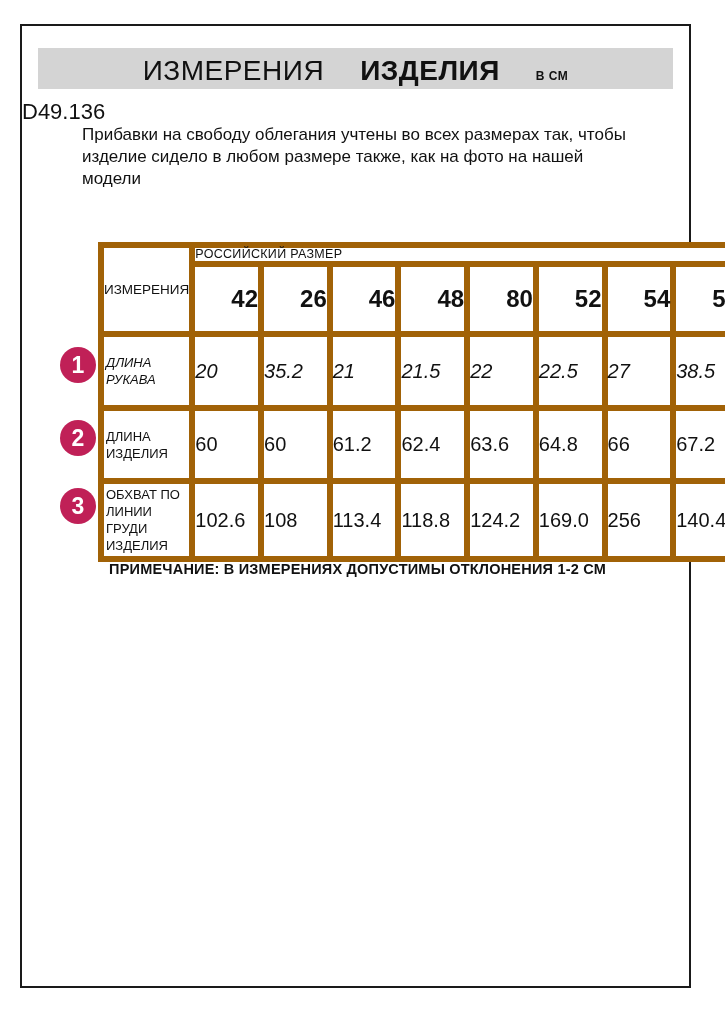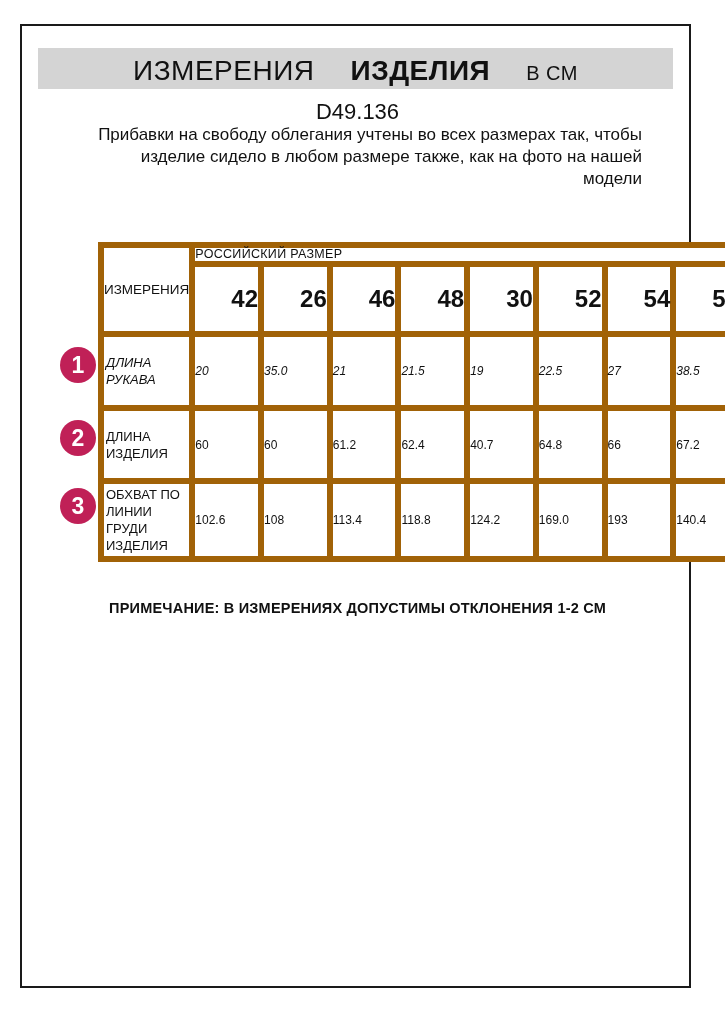--- a/index.html
+++ b/index.html
@@ -29,34 +29,34 @@
     justify-content: center;
   }
   .header-bar .inner {
     display: flex;
     align-items: baseline;
     gap: 36px;
     transform: translateY(7px);
   }
   .title-regular { font-size: 28px; font-weight: 400; letter-spacing: 0.5px; }
   .title-bold    { font-size: 28px; font-weight: 700; letter-spacing: 0.5px; }
-  .title-units   { font-size: 20px; font-weight: 400; letter-spacing: 0.5px; }
+  .title-units   { font-size: 12px; font-weight: 700; letter-spacing: 0.5px; }
   .product-code {
     position: absolute;
     left: 22px; top: 99px;
     width: 671px;
-    text-align: center;
+    text-align: left;
     font-size: 22px;
     font-weight: 400;
   }
   .description {
     position: absolute;
     left: 82px; top: 124px;
     width: 560px;
-    text-align: right;
+    text-align: left;
     font-size: 17px;
     line-height: 22px;
     font-weight: 400;
   }
   .size-table {
     position: absolute;
     left: 98px; top: 242px;
     border-collapse: collapse;
     table-layout: fixed;
   }
@@ -86,21 +86,21 @@
     padding-left: 36px;
   }
   .row-label-cell {
     font-size: 13px;
     font-weight: 400;
     line-height: 17px;
     white-space: pre-line;
     padding: 2px;
   }
   .value-cell {
-    font-size: 12px;
+    font-size: 20px;
     font-weight: 400;
   }
   .row-h1 td, .row-h1 th { height: 74px; font-style: italic; }
   .row-h2 td, .row-h2 th { height: 73px; }
   .row-h3 td, .row-h3 th { height: 70px; }
   .num-badge {
     position: absolute;
     left: 60px;
     width: 36px; height: 36px;
     border-radius: 50%;
@@ -117,21 +117,20 @@
   .badge-2 { top: 420px; }
   .badge-3 { top: 488px; }
   .note {
     position: absolute;
     left: 22px; top: 561px;
     width: 671px;
     text-align: center;
     font-size: 14.5px;
     font-weight: 700;
     letter-spacing: 0.2px;
-    margin-top: 39px;
   }
 </style>
 </head>
 <body>
 
 <div class="page-frame"></div>
 
 <div class="header-bar">
   <div class="inner">
     <span class="title-regular">ИЗМЕРЕНИЯ</span>
@@ -159,59 +158,59 @@
   <tbody>
     <tr>
       <th class="measurements-header-cell" rowspan="2">ИЗМЕРЕНИЯ</th>
       <th class="group-header-cell" colspan="8">РОССИЙСКИЙ РАЗМЕР</th>
     </tr>
     <tr>
       <th class="size-cell">42</th>
       <th class="size-cell">26</th>
       <th class="size-cell">46</th>
       <th class="size-cell">48</th>
-      <th class="size-cell">30</th>
+      <th class="size-cell">80</th>
       <th class="size-cell">52</th>
       <th class="size-cell">54</th>
       <th class="size-cell">56</th>
     </tr>
     <tr class="row-h1">
       <th class="row-label-cell">ДЛИНА РУКАВА</th>
       <td class="value-cell">20</td>
-      <td class="value-cell">35.0</td>
+      <td class="value-cell">35.2</td>
       <td class="value-cell">21</td>
       <td class="value-cell">21.5</td>
-      <td class="value-cell">19</td>
+      <td class="value-cell">22</td>
       <td class="value-cell">22.5</td>
       <td class="value-cell">27</td>
       <td class="value-cell">38.5</td>
     </tr>
     <tr class="row-h2">
       <th class="row-label-cell">ДЛИНА
 ИЗДЕЛИЯ</th>
       <td class="value-cell">60</td>
       <td class="value-cell">60</td>
       <td class="value-cell">61.2</td>
       <td class="value-cell">62.4</td>
-      <td class="value-cell">40.7</td>
+      <td class="value-cell">63.6</td>
       <td class="value-cell">64.8</td>
       <td class="value-cell">66</td>
       <td class="value-cell">67.2</td>
     </tr>
     <tr class="row-h3">
       <th class="row-label-cell">ОБХВАТ ПО
 ЛИНИИ ГРУДИ
 ИЗДЕЛИЯ</th>
       <td class="value-cell">102.6</td>
       <td class="value-cell">108</td>
       <td class="value-cell">113.4</td>
       <td class="value-cell">118.8</td>
       <td class="value-cell">124.2</td>
       <td class="value-cell">169.0</td>
-      <td class="value-cell">193</td>
+      <td class="value-cell">256</td>
       <td class="value-cell">140.4</td>
     </tr>
   </tbody>
 </table>
 
 <div class="num-badge badge-1">1</div>
 <div class="num-badge badge-2">2</div>
 <div class="num-badge badge-3">3</div>
 
 <div class="note">ПРИМЕЧАНИЕ: В ИЗМЕРЕНИЯХ ДОПУСТИМЫ ОТКЛОНЕНИЯ 1-2 СМ</div>

